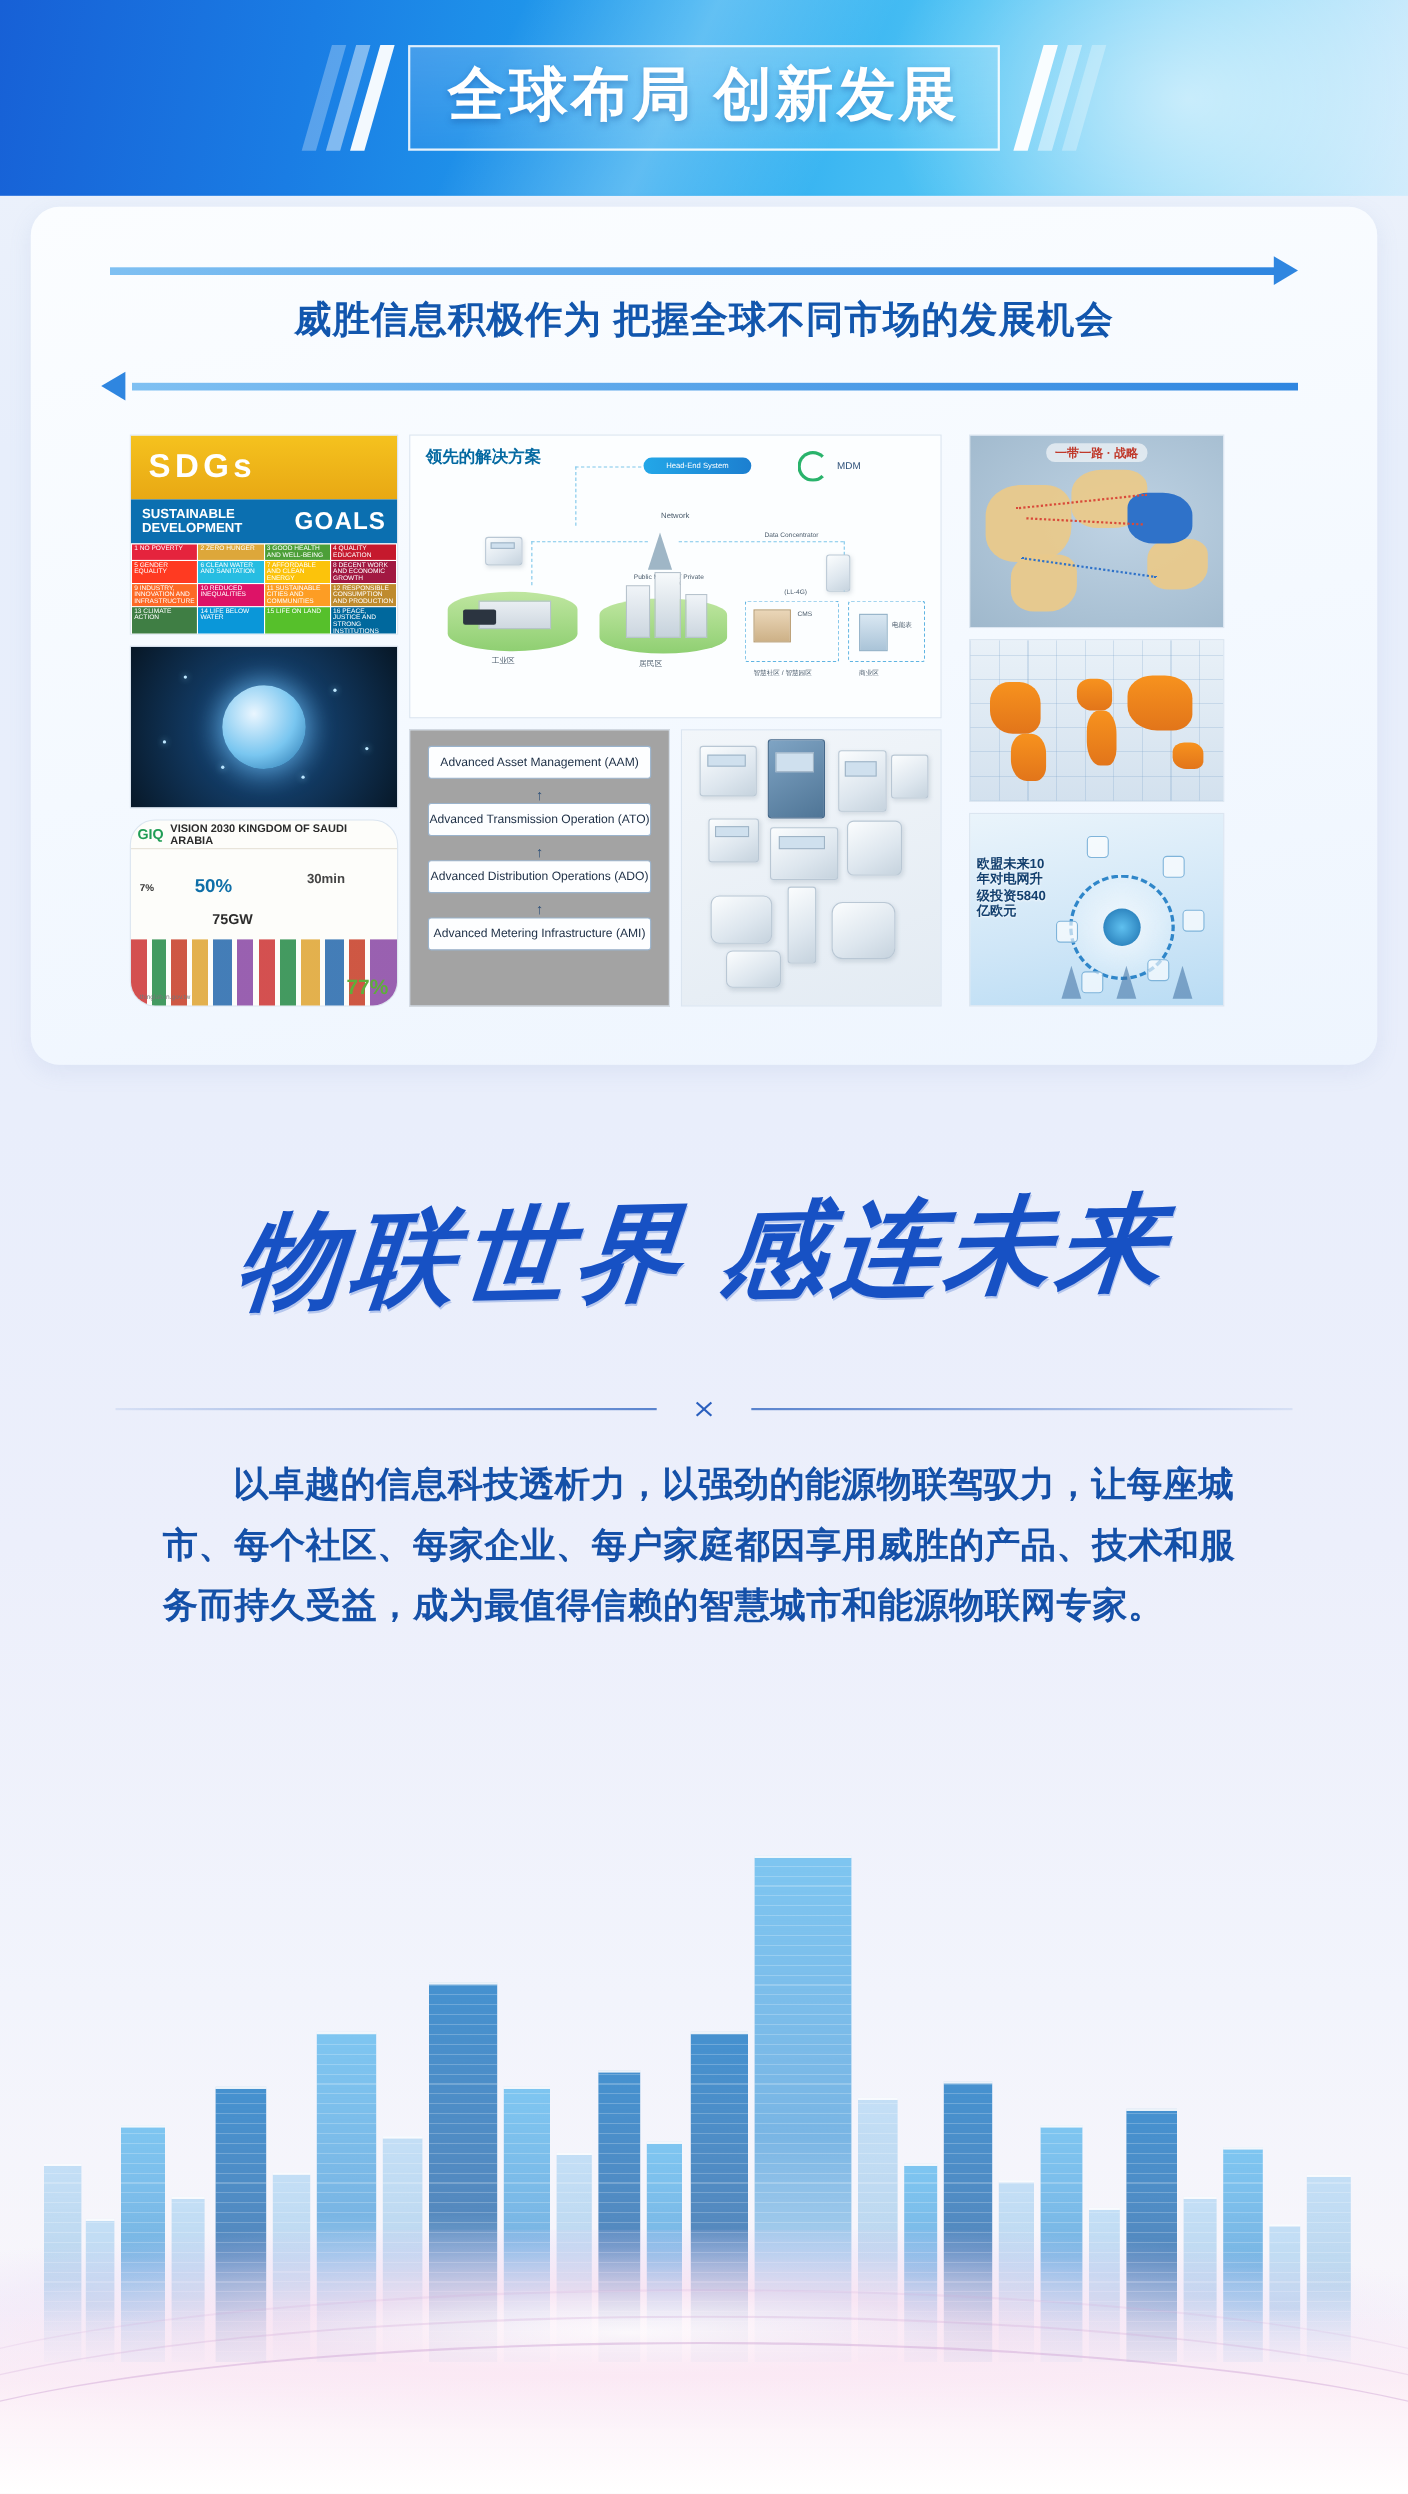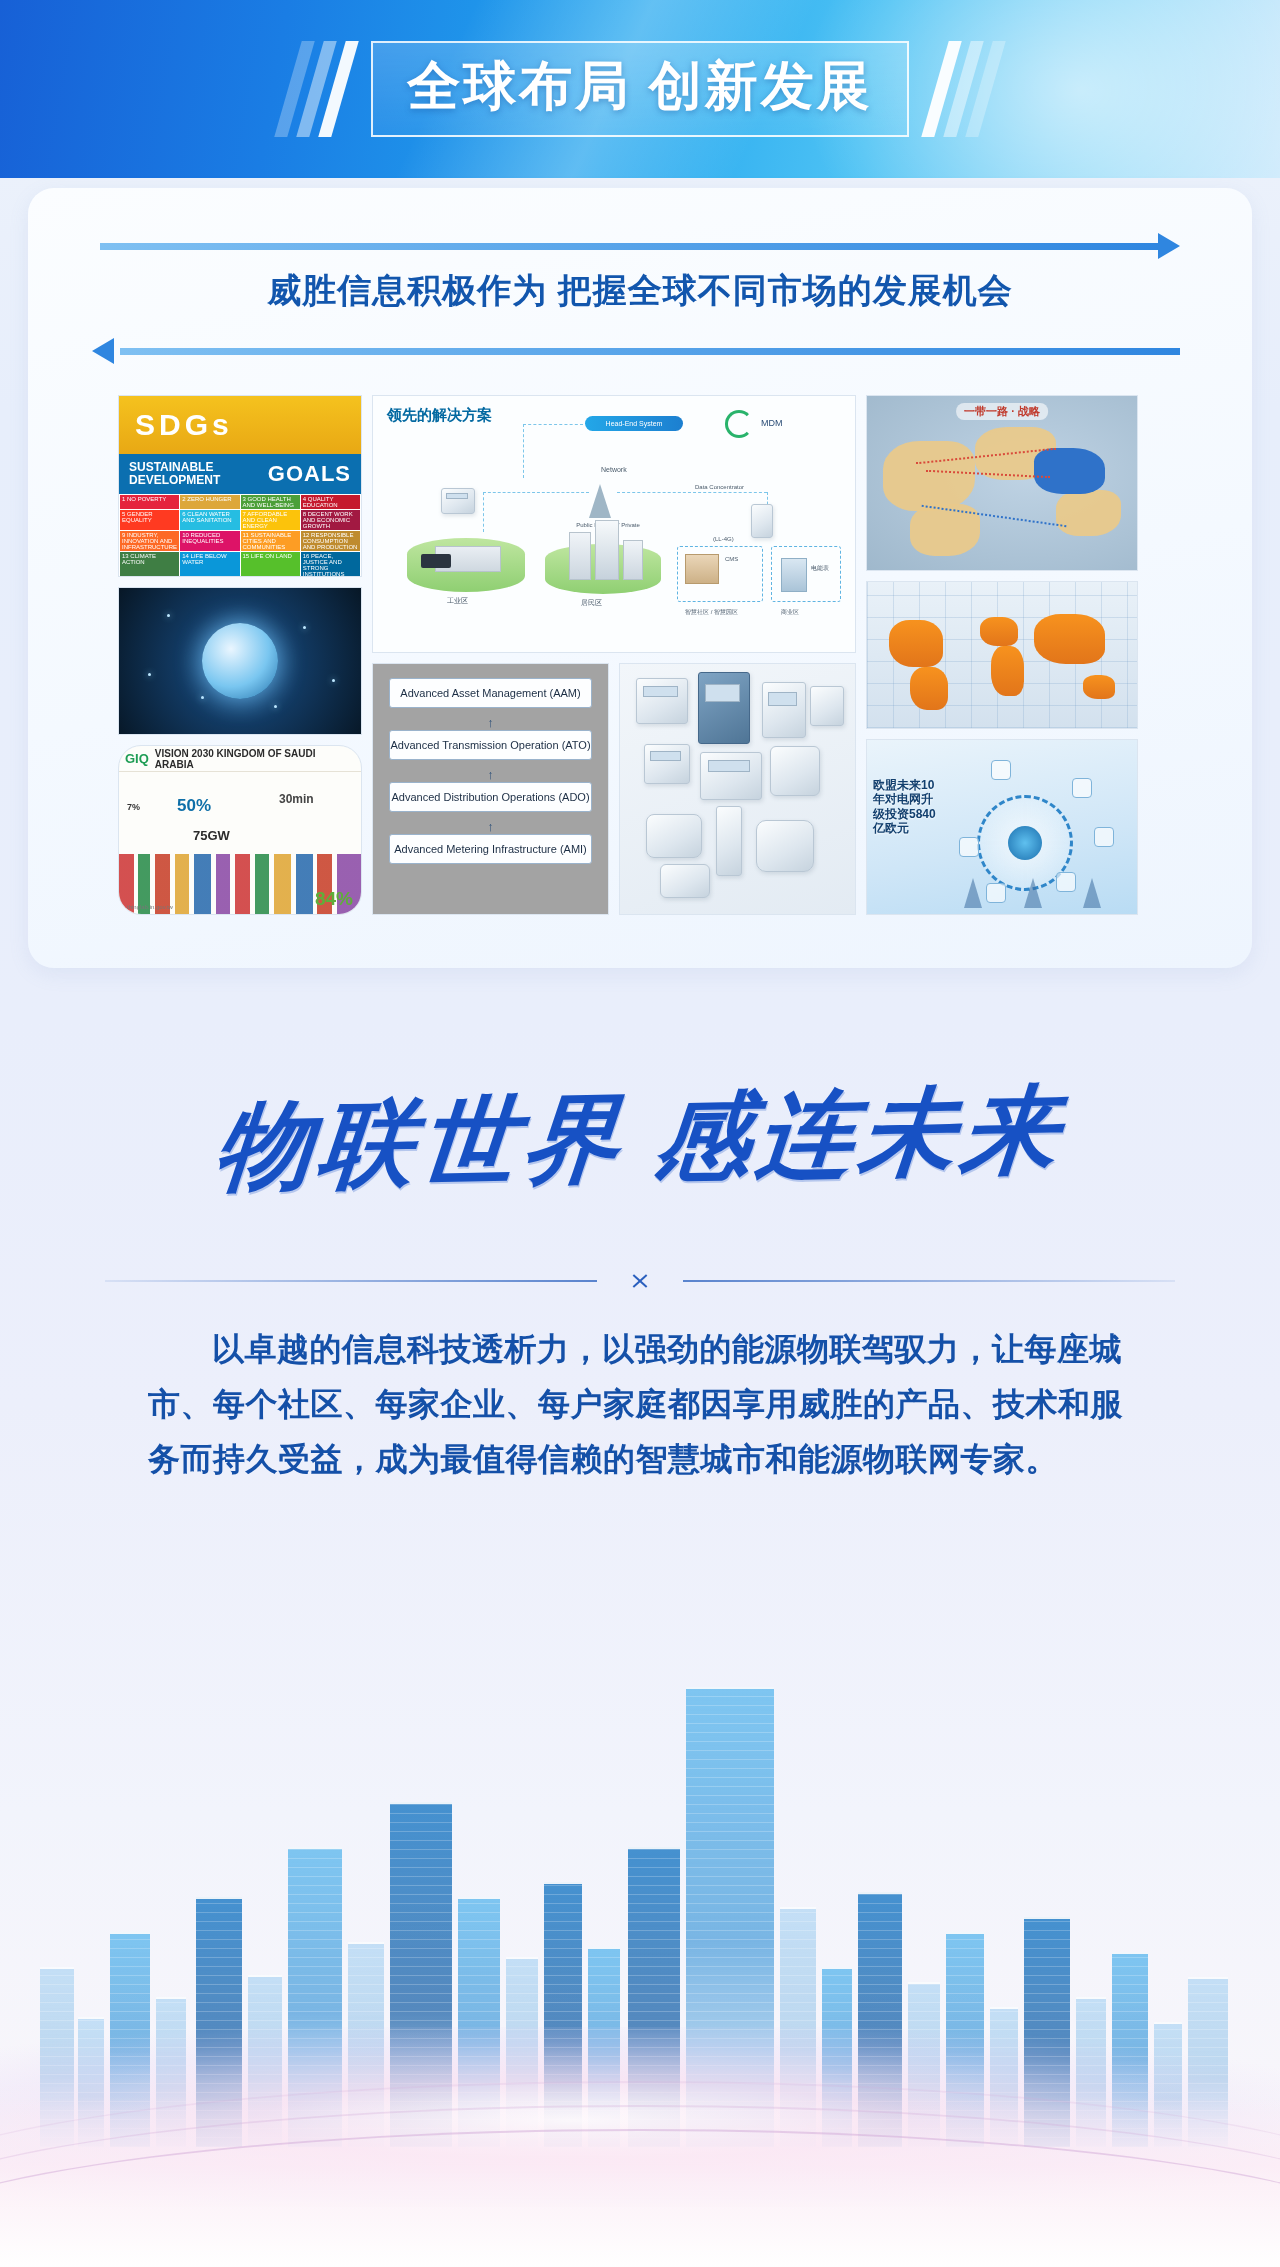--- a/index.html
+++ b/index.html
@@ -98,21 +98,21 @@
   .grid {
     position: absolute;
     left: 118px; top: 395px;
     width: 1040px; height: 520px;
     display: flex;
     gap: 10px;
   }
   .col { display: flex; flex-direction: column; gap: 10px; }
   .col-a { width: 244px; }
   .col-b { width: 484px; }
-  .col-c { width: 272px; }
+  .col-c { width: 232px; margin-left: 15px; }
   .tile {
     background: #fff;
     border: 1px solid #dbe5f0;
     position: relative;
     overflow: hidden;
   }
 
   
   .sdg { height: 182px; background: #ffffff; }
   .sdg-top {
@@ -498,21 +498,21 @@
       <div class="vision-hd">
         <span class="gi">GIQ</span>
         <span class="vt">VISION 2030 KINGDOM OF SAUDI ARABIA</span>
       </div>
       <div class="vision-body">
         <span class="vkpi" style="left:8px; top:30px;">7%</span>
         <span class="vkpi" style="left:58px; top:24px; font-size:17px; color:#0f6fa8;">50%</span>
         <span class="vkpi" style="left:160px; top:20px; font-size:12px; color:#444;">30min</span>
         <span class="vkpi" style="left:74px; top:56px; font-size:13px; color:#2b2b2b;">75GW</span>
         <div class="skyline"></div>
-        <span class="pct">84%</span>
+        <span class="pct">77%</span>
         <span class="vkpi" style="left:8px; bottom:6px; font-size:6px; color:#777; font-weight:normal;">thinglab.in.gov.tw</span>
       </div>
     </div>
   </div>
 
   <div class="col col-b">
 
     <div class="tile solution">
       <div class="sol-title">领先的解决方案</div>
 

